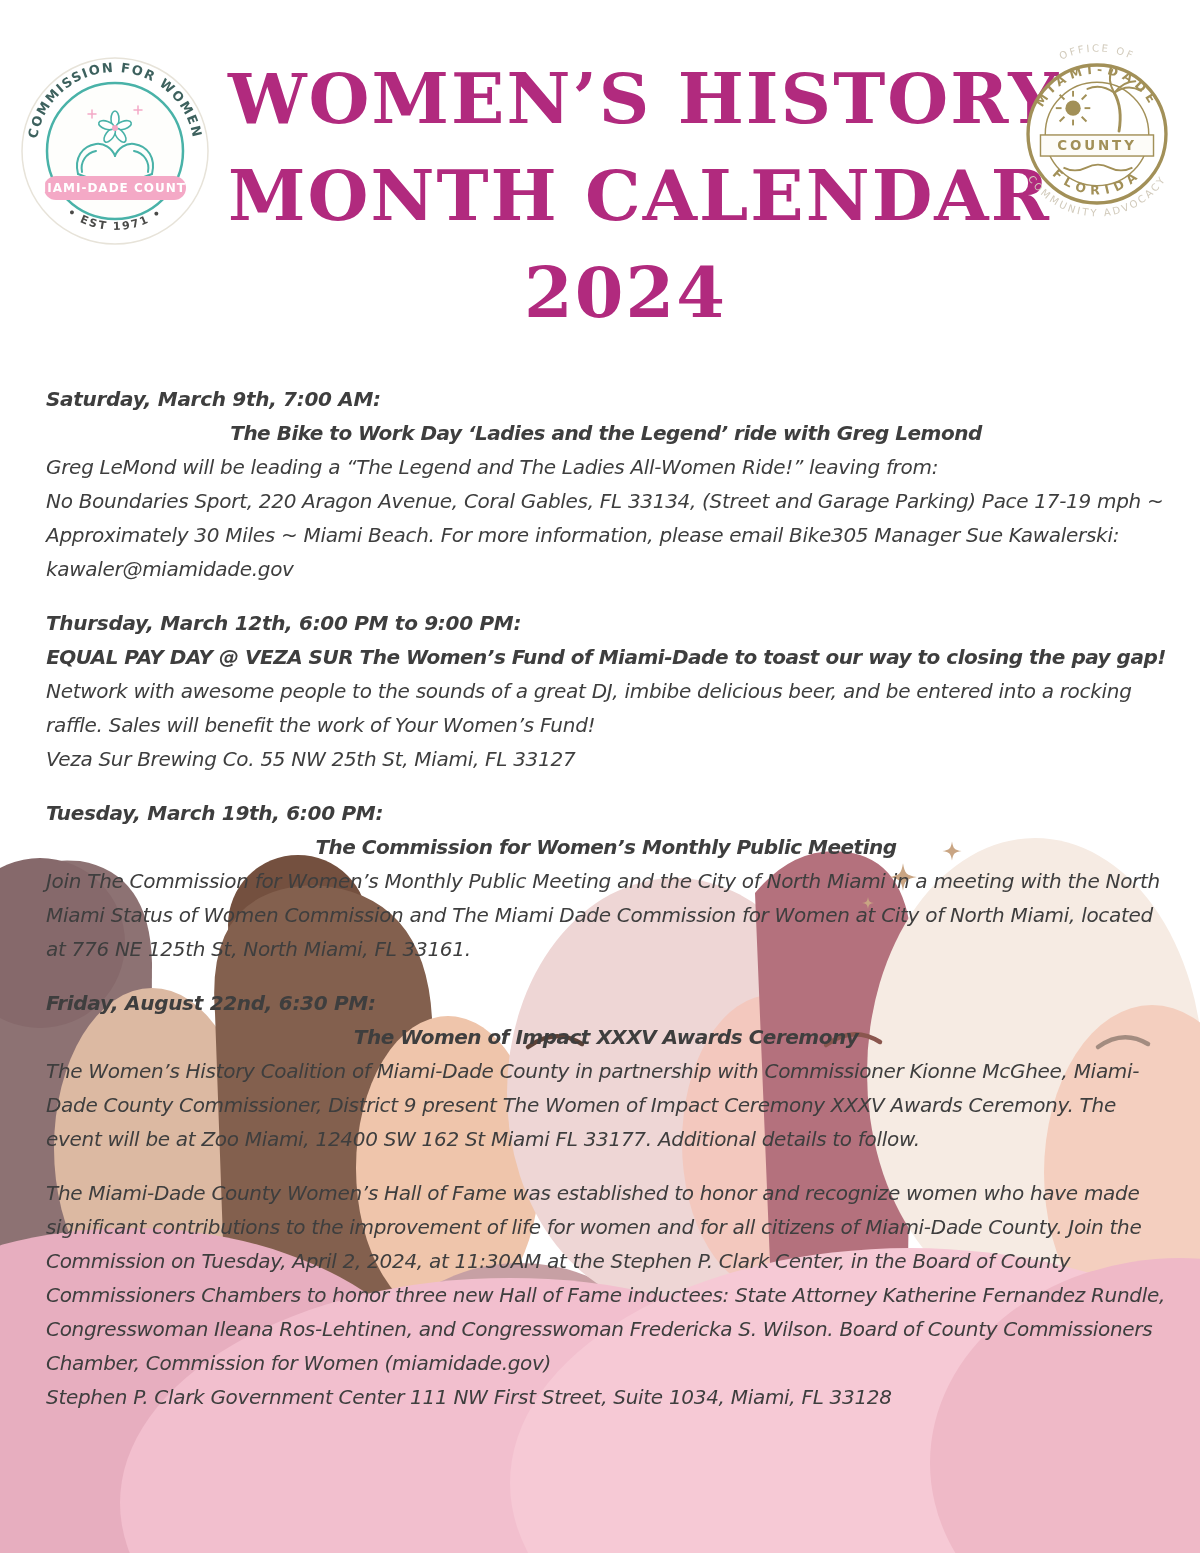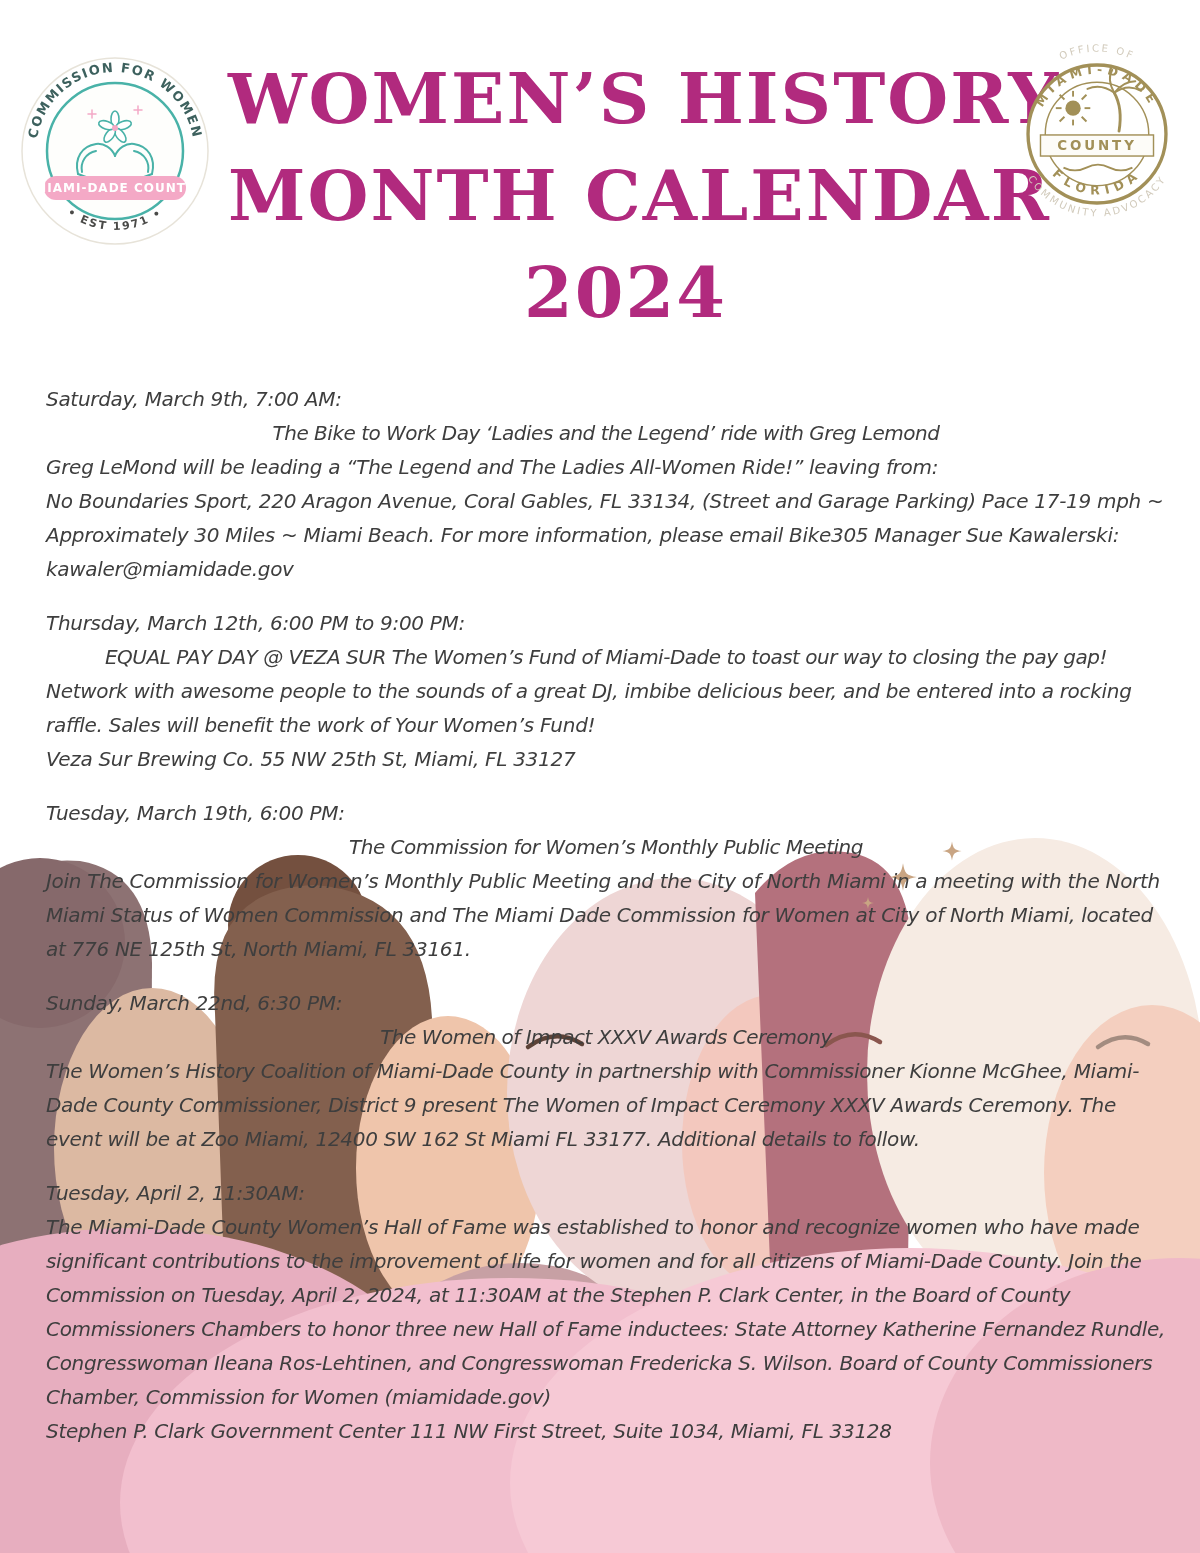--- a/index.html
+++ b/index.html
@@ -36,21 +36,21 @@
     font-style: italic;
     color: #3e3e3e;
     font-size: 20px;
     line-height: 34px;
     letter-spacing: -0.3px;
     z-index: 2;
   }
   .event { margin: 0 0 20px 0; }
   .event h2, .event h3 {
     font-size: 20px; line-height: 34px; margin: 0;
-    font-weight: normal; font-style: italic;
+    font-weight: bold; font-style: italic;
   }
   .event h3 { letter-spacing: -0.5px; text-align: center; }
   .event p { margin: 0; white-space: pre-line; }
 </style>
 </head>
 <body>
 
 <div class="page">
 
   <svg class="bg" viewBox="0 0 1200 720" preserveAspectRatio="none" aria-hidden="true">
@@ -193,25 +193,24 @@
 Veza Sur Brewing Co. 55 NW 25th St, Miami, FL 33127</p>
     </section>
 
     <section class="event">
       <h2>Tuesday, March 19th, 6:00 PM:</h2>
       <h3>The Commission for Women’s Monthly Public Meeting</h3>
       <p>Join The Commission for Women’s Monthly Public Meeting and the City of North Miami in a meeting with the North Miami Status of Women Commission and The Miami Dade Commission for Women at City of North Miami, located at 776 NE 125th St, North Miami, FL 33161.</p>
     </section>
 
     <section class="event">
-      <h2>Sunday, March 22nd, 6:30 PM:</h2>
+      <h2>Friday, August 22nd, 6:30 PM:</h2>
       <h3>The Women of Impact XXXV Awards Ceremony</h3>
       <p>The Women’s History Coalition of Miami-Dade County in partnership with Commissioner Kionne McGhee, Miami-Dade County Commissioner, District 9 present The Women of Impact Ceremony XXXV Awards Ceremony. The event will be at Zoo Miami, 12400 SW 162 St Miami FL 33177. Additional details to follow.</p>
     </section>
 
     <section class="event">
-      <h2>Tuesday, April 2, 11:30AM:</h2>
       <p>The Miami-Dade County Women’s Hall of Fame was established to honor and recognize women who have made significant contributions to the improvement of life for women and for all citizens of Miami-Dade County. Join the Commission on Tuesday, April 2, 2024, at 11:30AM at the Stephen P. Clark Center, in the Board of County Commissioners Chambers to honor three new Hall of Fame inductees: State Attorney Katherine Fernandez Rundle, Congresswoman Ileana Ros-Lehtinen, and Congresswoman Fredericka S. Wilson. Board of County Commissioners Chamber, Commission for Women (miamidade.gov)
 Stephen P. Clark Government Center 111 NW First Street, Suite 1034, Miami, FL 33128</p>
     </section>
 
   </main>
 </div>
 
 </body></html>

